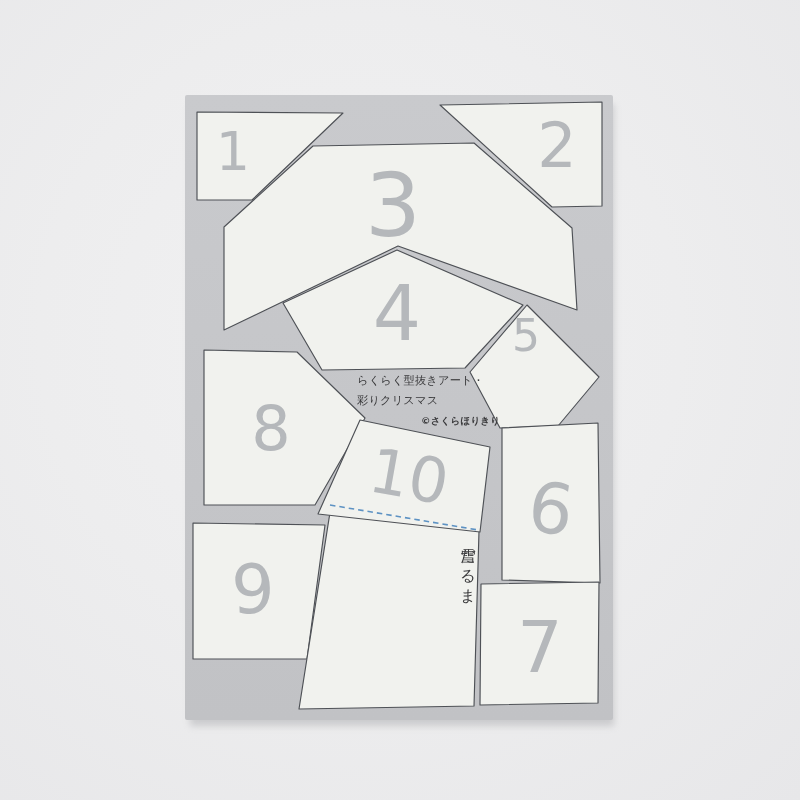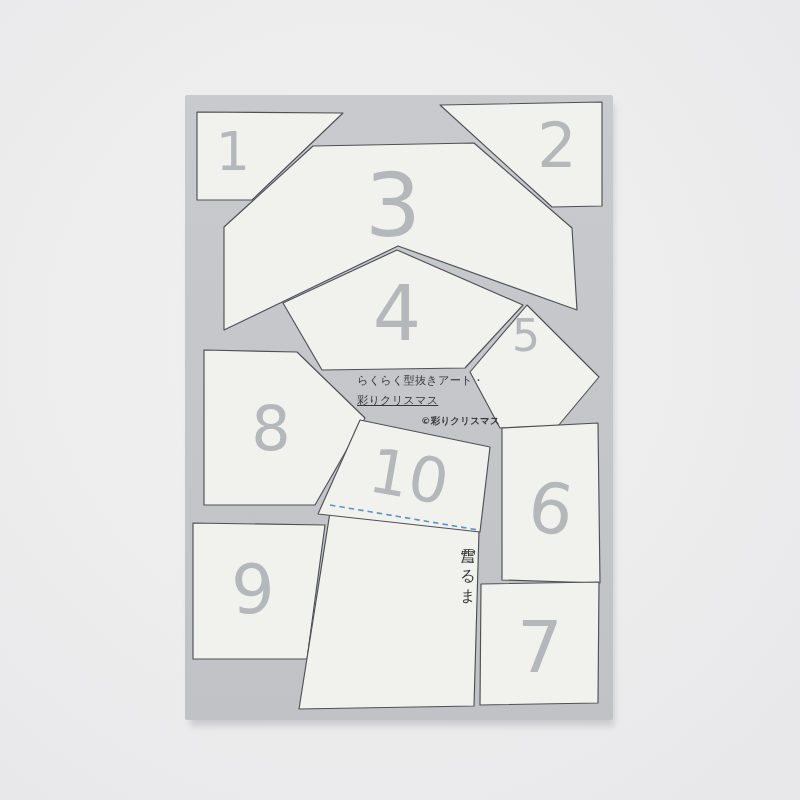--- a/index.html
+++ b/index.html
@@ -99,18 +99,18 @@
     <div class="num" style="left:393px; top:206px; font-size:88px;">3</div>
     <div class="num" style="left:397px; top:314px; font-size:76px;">4</div>
     <div class="num" style="left:526px; top:336px; font-size:44px;">5</div>
     <div class="num" style="left:551px; top:509px; font-size:70px; transform:translate(-50%,-50%) rotate(8deg);">6</div>
     <div class="num" style="left:540px; top:647px; font-size:72px;">7</div>
     <div class="num" style="left:271px; top:429px; font-size:62px;">8</div>
     <div class="num" style="left:253px; top:590px; font-size:68px; transform:translate(-50%,-50%) rotate(-2deg);">9</div>
     <div class="num" style="left:409px; top:477px; font-size:62px; transform:translate(-50%,-50%) rotate(10deg);">10</div>
 
     <div class="jp" style="left:357px; top:373px; font-size:11.2px;">らくらく型抜きアート・</div>
-    <div class="jp" style="left:357px; top:393px; font-size:11.2px;text-decoration:underline;">彩りクリスマス</div>
-    <div class="jp jp-copy" style="left:421px; top:415px; font-size:9.5px;">©彩りクリスマス</div>
+    <div class="jp" style="left:357px; top:393px; font-size:11.2px;">彩りクリスマス</div>
+    <div class="jp jp-copy" style="left:421px; top:415px; font-size:9.5px;">©さくらほりきり</div>
     <div class="jp jp-vert" style="left:457px; top:536px; font-size:15.5px;">雪だるま</div>
 
   </div>
 </div>
 
 </body></html>

